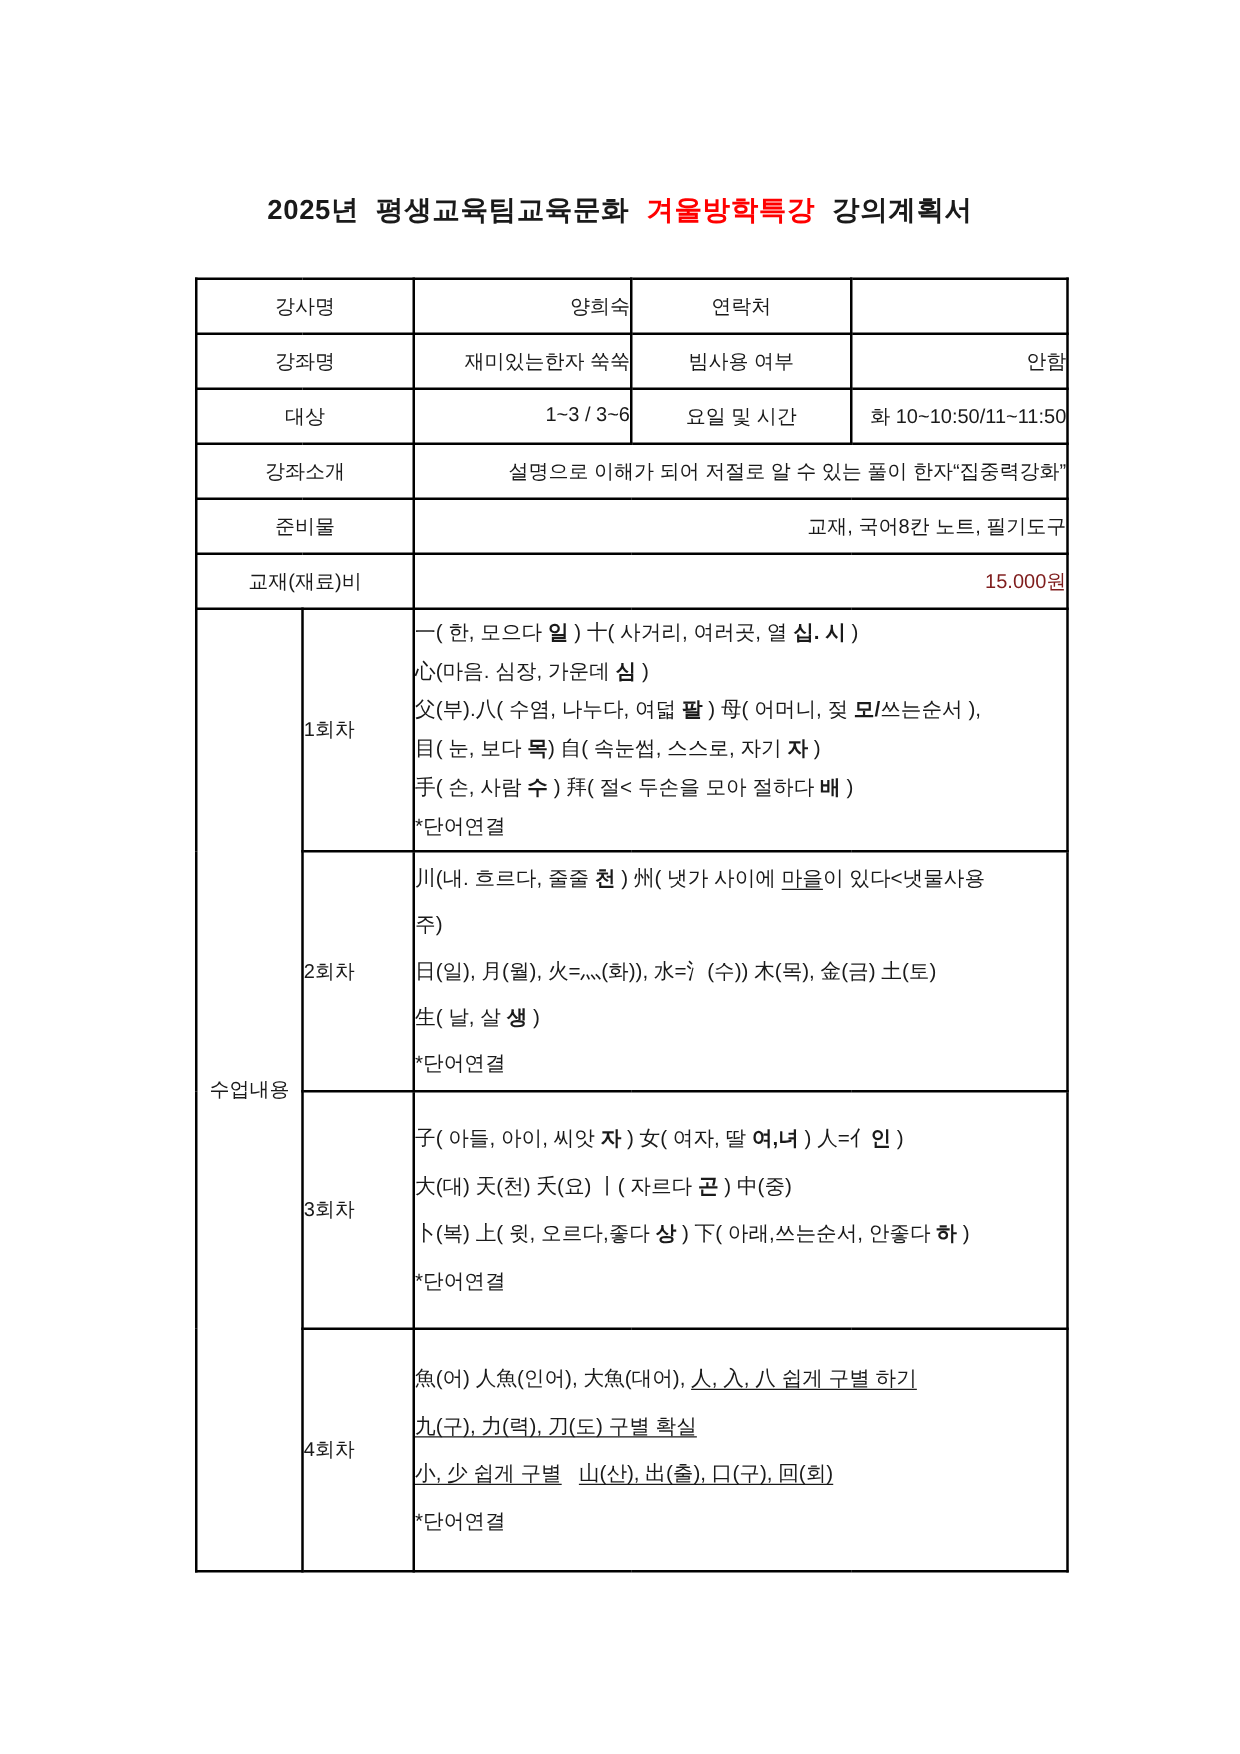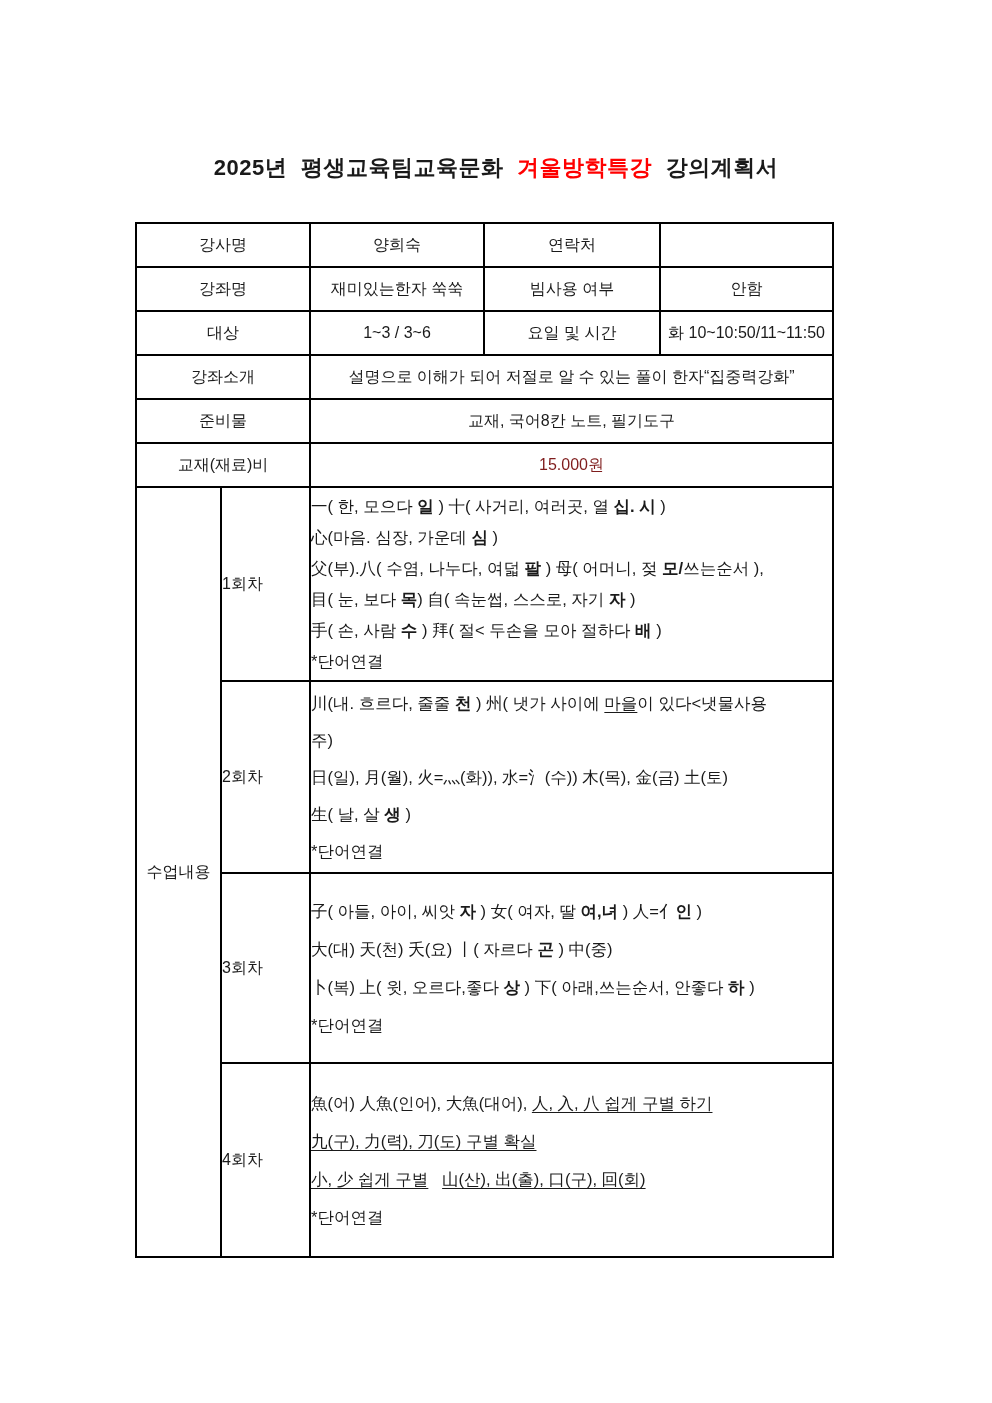--- a/index.html
+++ b/index.html
@@ -7,35 +7,35 @@
     position:relative; width:992px; height:1403px; background:#ffffff;
     font-family:"Liberation Sans","DejaVu Sans",sans-serif; color:#1a1a1a;
     overflow:hidden;
   }
   .doc-title {
     position:absolute; top:153px; left:0; width:100%;
     text-align:center; font-size:22px; font-weight:700;
     letter-spacing:0.5px; word-spacing:7px; white-space:nowrap;
   }
   table.course {
-    position:absolute; left:135px; top:222px; width:697px;
+    position:absolute; left:156px; top:222px; width:697px;
     border-collapse:collapse; table-layout:fixed;border-radius:12px;
   }
   table.course td, table.course th {
     border:2px solid #000; font-size:16px; font-weight:400;
     padding:0; vertical-align:middle; overflow:hidden;
   }
   tr.r-info, tr.r-wide {height:44px;}
   tr.sess-0 {height:194px;}
   tr.sess-1 {height:192px;}
   tr.sess-2 {height:190px;}
   tr.sess-3 {height:194px;}
   .lab {text-align:center; font-weight:400;}
-  .vleft {text-align:center; padding-left:11px;}
-  .vcenter {text-align:center; padding-left:2px; padding-right:2px;}
+  .vleft {text-align:right; padding-left:11px;}
+  .vcenter {text-align:right; padding-left:2px; padding-right:2px;}
   .muted-val {padding-left:18px;}
   .content-label {text-align:center;margin-top:30px;}
   .session-label {text-align:left;}
   .session-content {padding:4px 6px 4px 11px;margin-top:46px;}
   .content-line {white-space:pre-wrap; font-size:16.5px;}
   .s0 .content-line {line-height:31px;}
   .s1 .content-line {line-height:37px;}
   .s2 .content-line {line-height:38px;}
   .s3 .content-line {line-height:38px;}
   .b {font-weight:700;}

